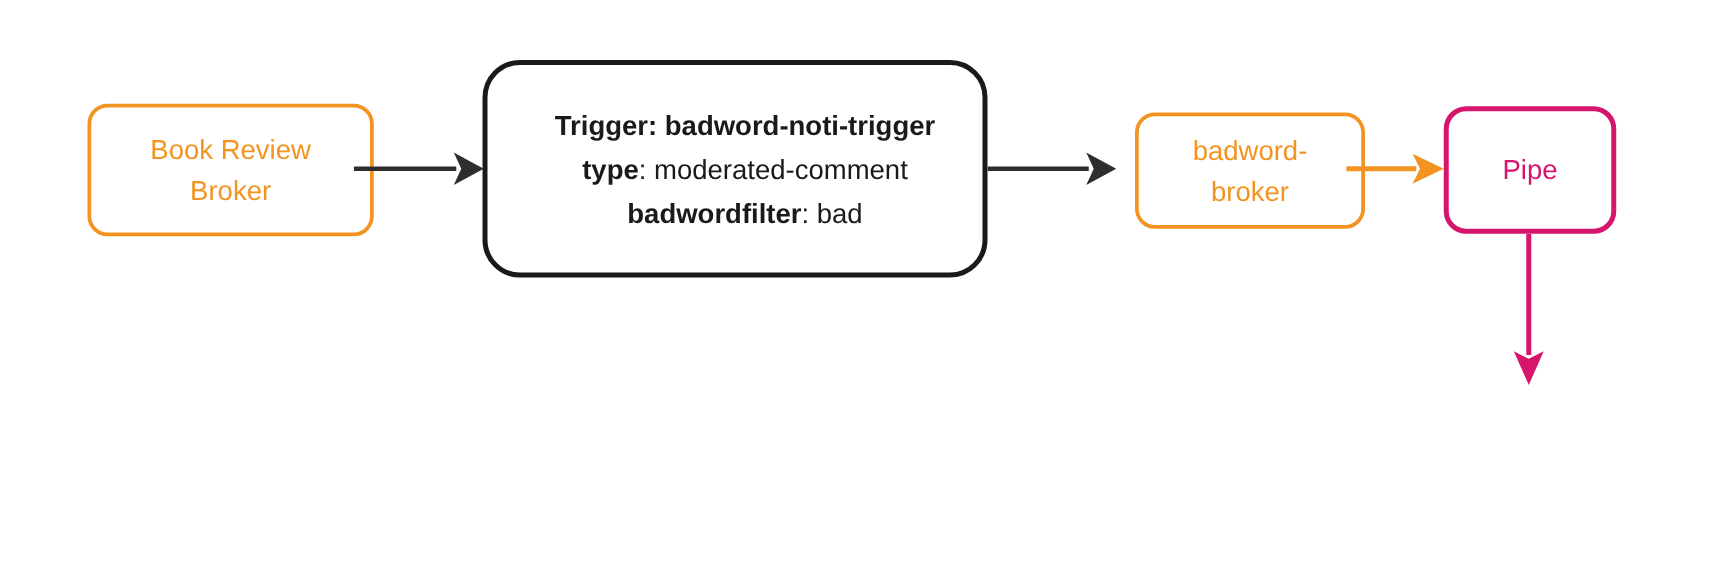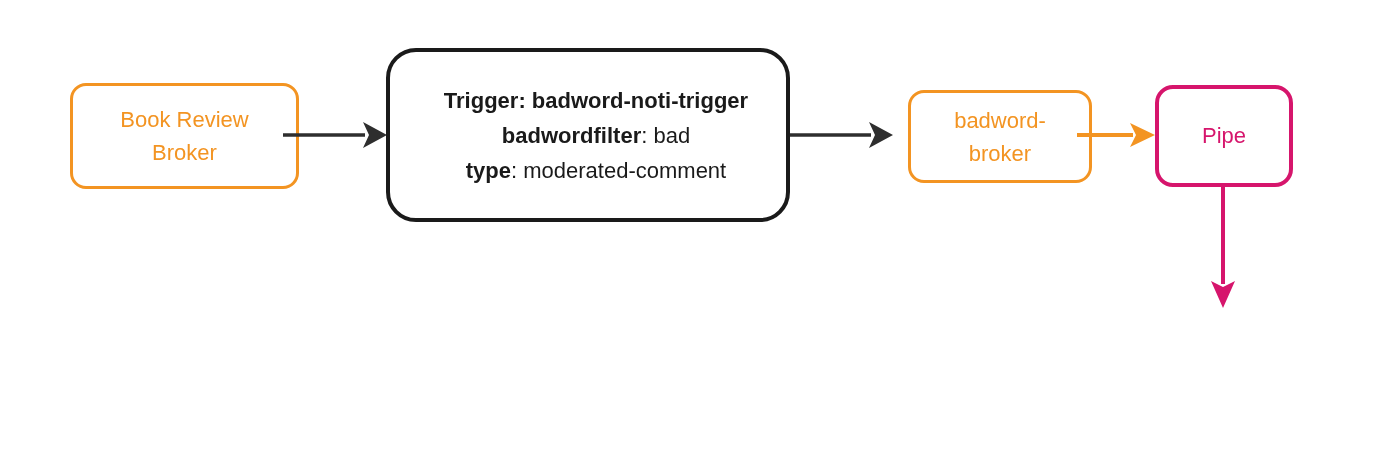--- a/index.html
+++ b/index.html
@@ -80,22 +80,22 @@
     <span class="line">Broker</span>
   </div>
 
   <svg class="arrow" id="arrow-1" width="104" height="28">
     <line x1="0" y1="14" x2="82" y2="14" stroke-width="3.5" stroke="#2E2E2E"></line>
     <polygon points="80,1 104,14 80,27 86,14" fill="#2E2E2E"></polygon>
   </svg>
 
   <div class="node node-black" id="node-trigger">
     <span class="line b">Trigger: badword-noti-trigger</span>
+    <span class="line"><span class="b">type</span><span>: moderated-comment</span></span>
     <span class="line"><span class="b">badwordfilter</span><span>: bad</span></span>
-    <span class="line"><span class="b">type</span><span>: moderated-comment</span></span>
   </div>
 
   <svg class="arrow" id="arrow-2" width="103" height="28">
     <line x1="0" y1="14" x2="81" y2="14" stroke-width="3.5" stroke="#2E2E2E"></line>
     <polygon points="79,1 103,14 79,27 85,14" fill="#2E2E2E"></polygon>
   </svg>
 
   <div class="node node-orange" id="node-badword-broker">
     <span class="line">badword-</span>
     <span class="line">broker</span>

